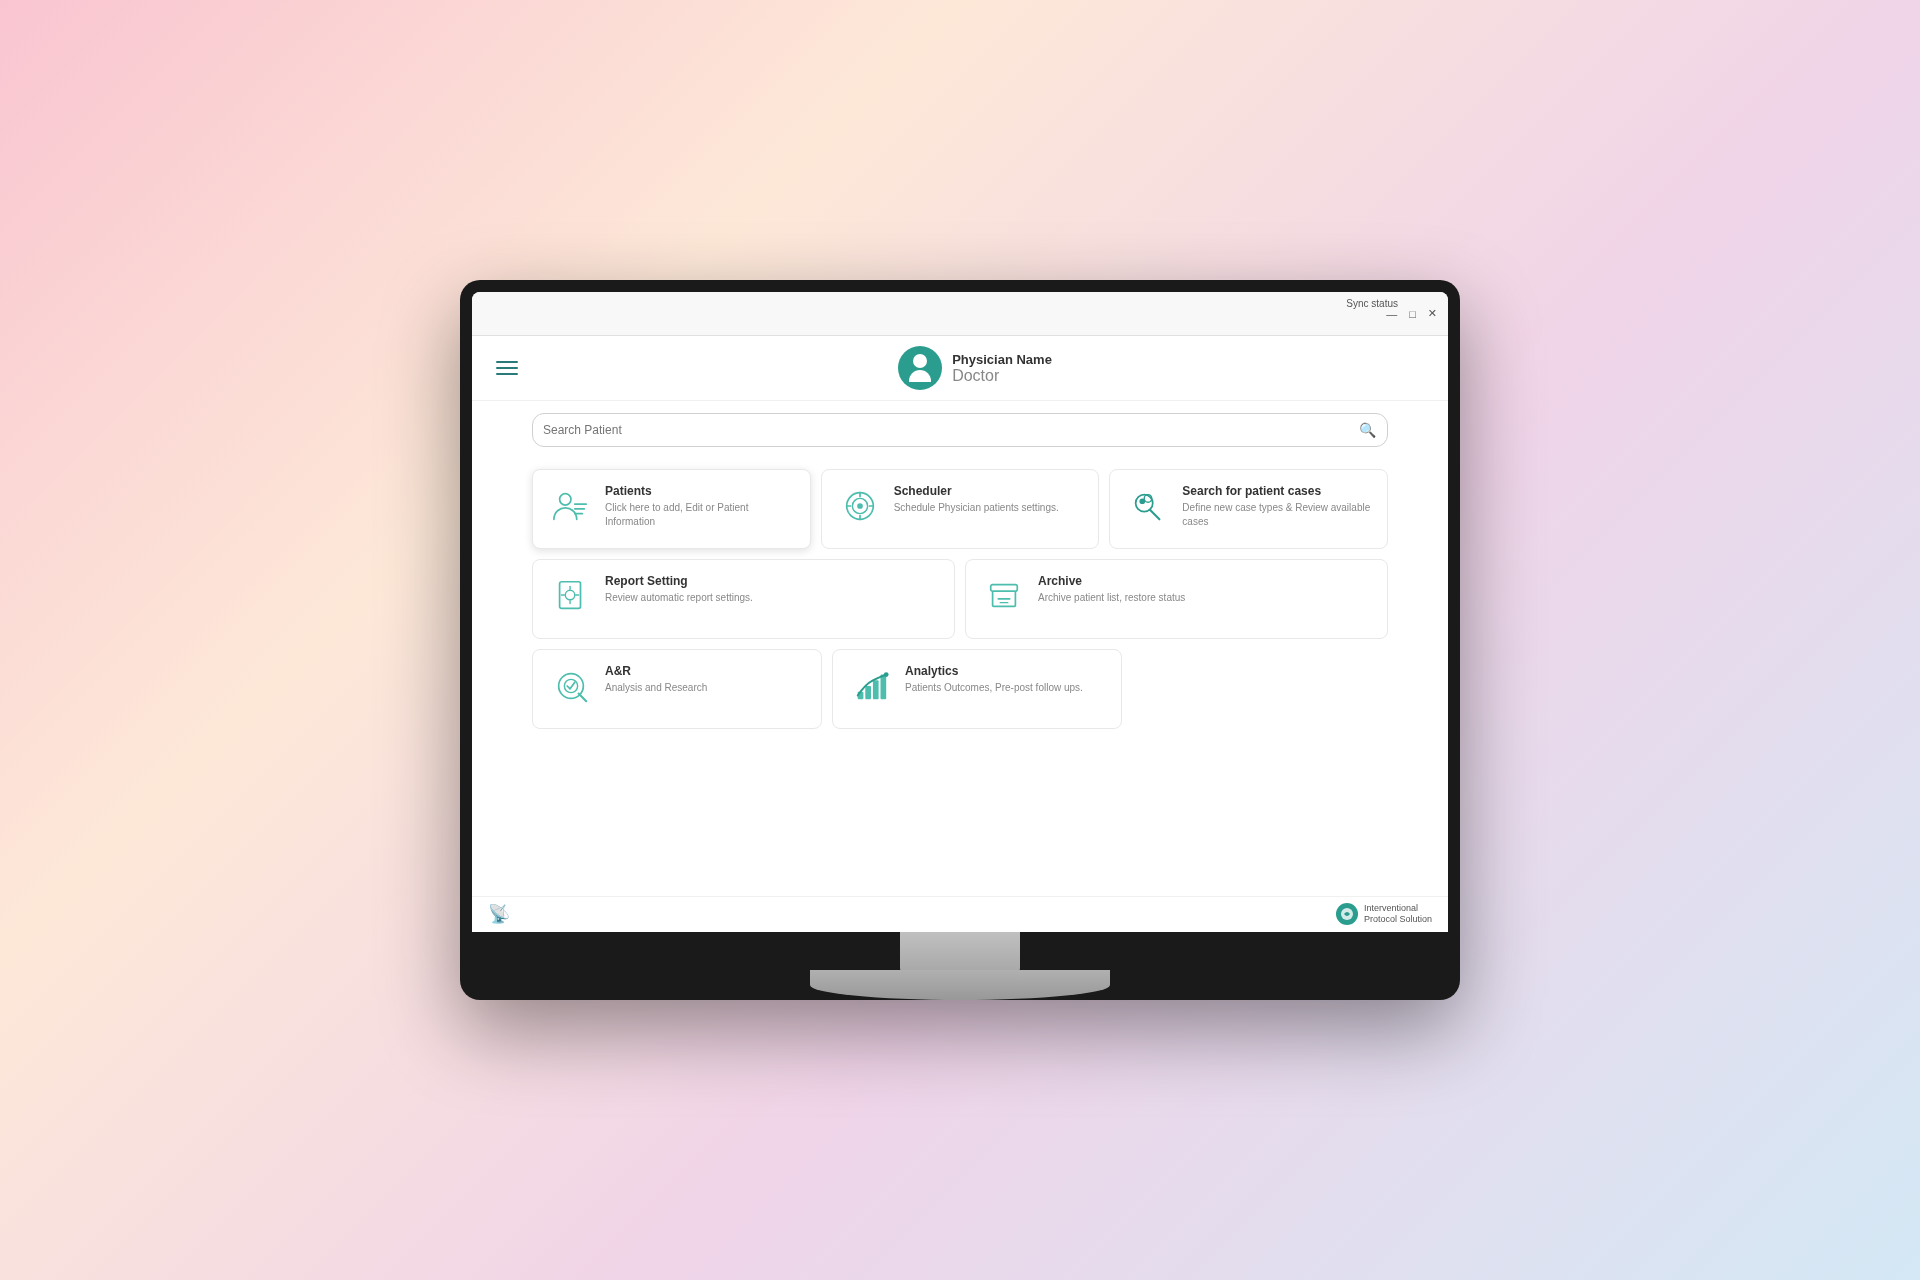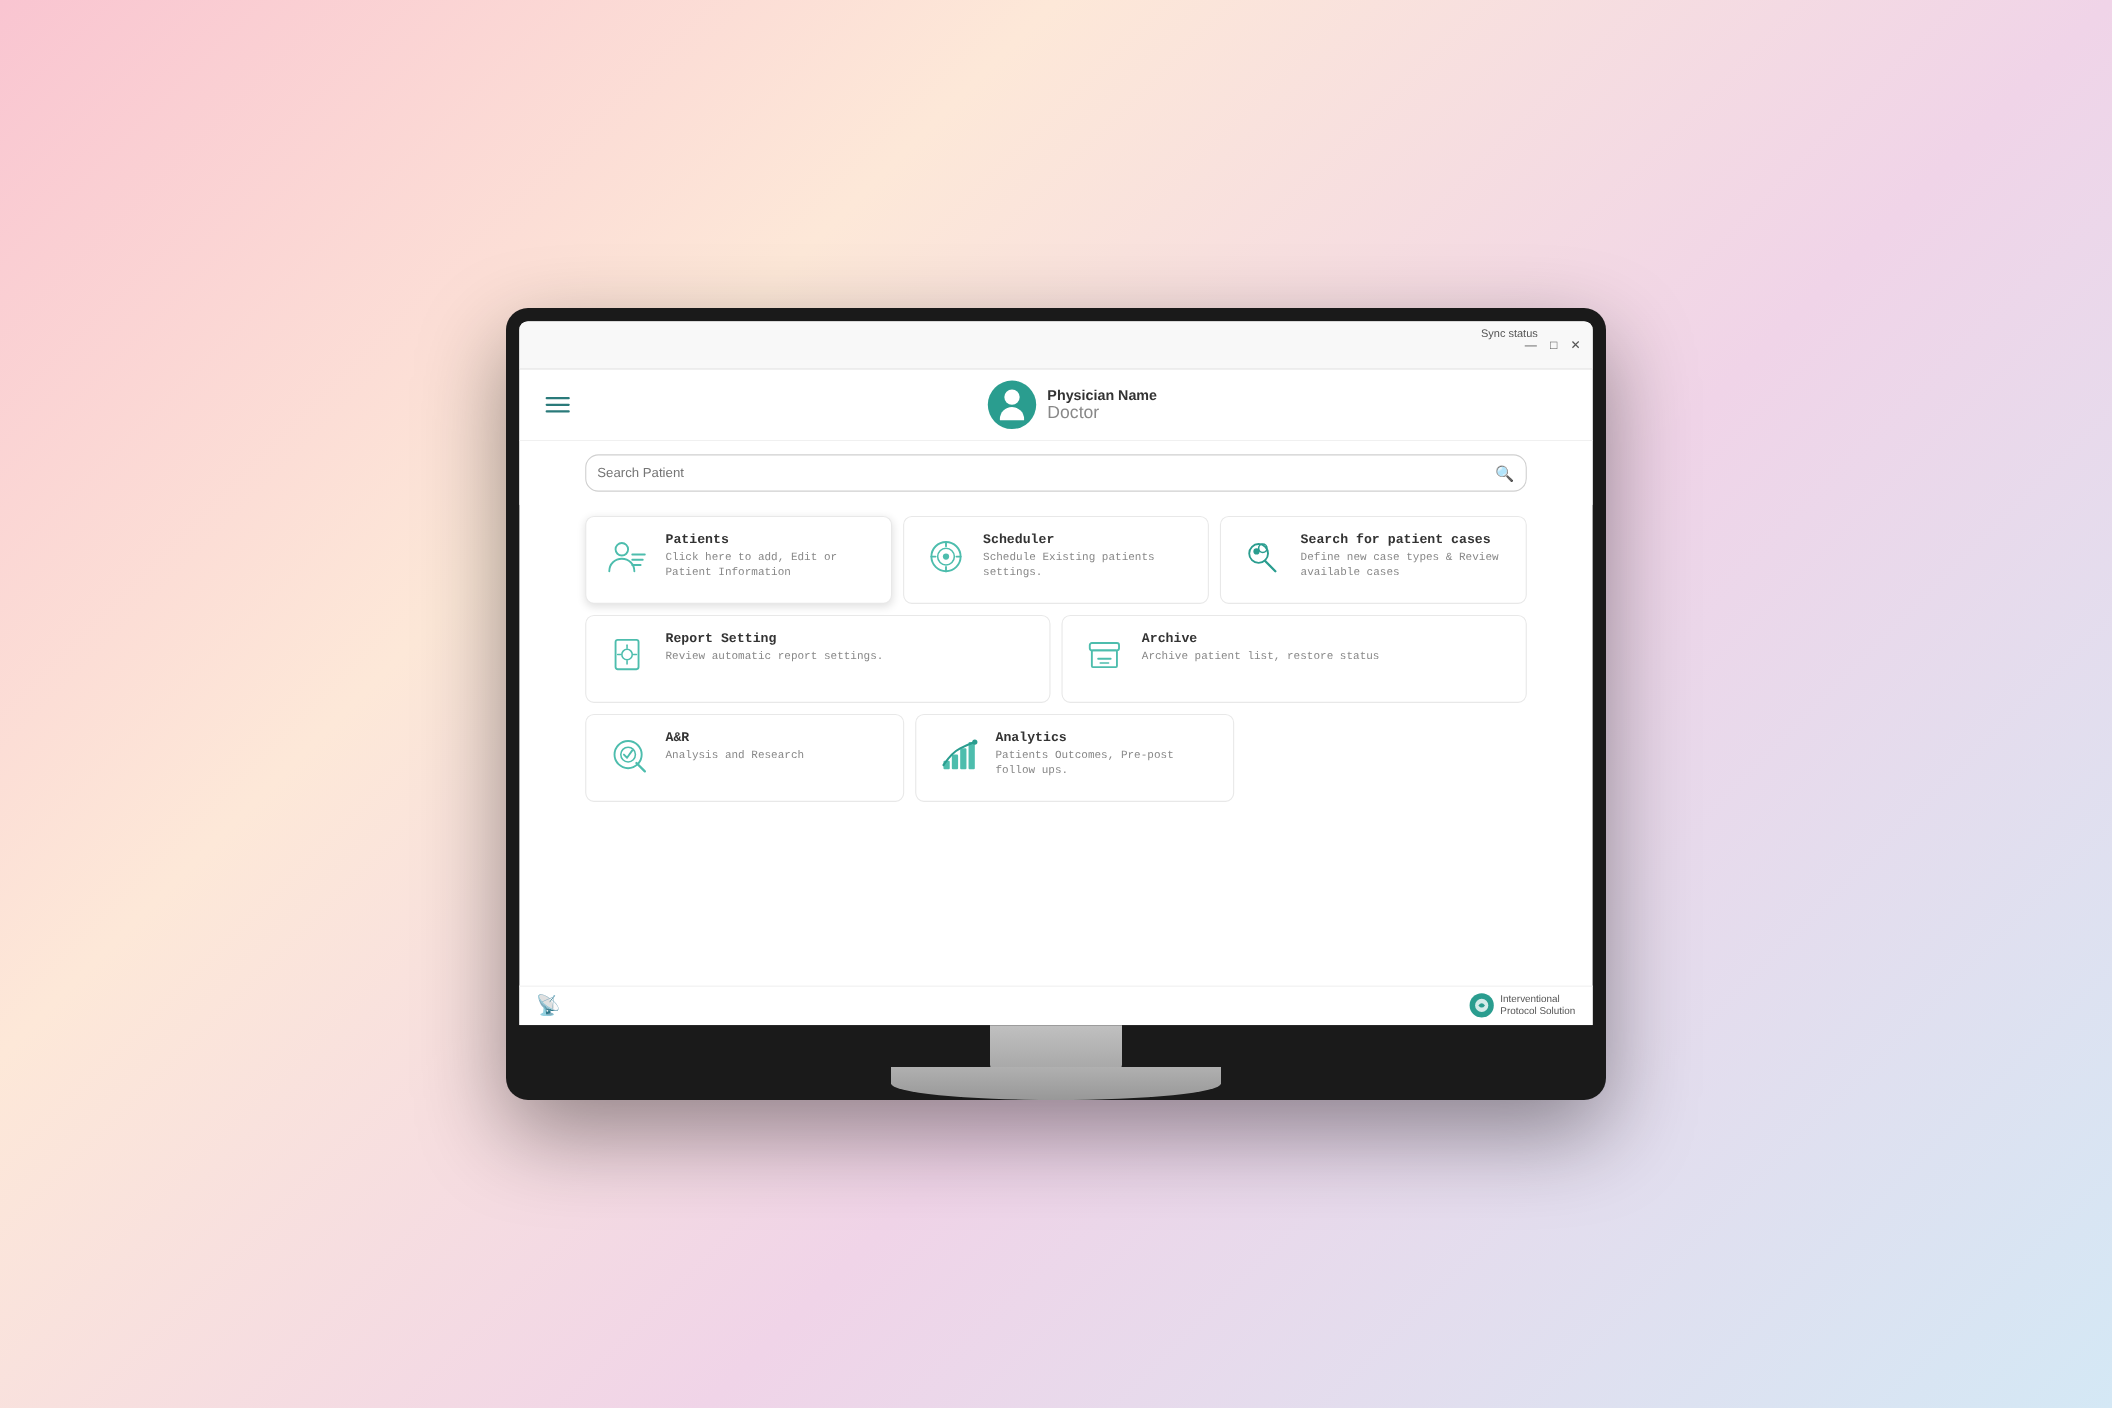--- a/index.html
+++ b/index.html
@@ -212,21 +212,20 @@
     }
 
     
     .grid-container {
       flex: 1;
       padding: 10px 60px 15px 60px;
       display: flex;
       flex-direction: column;
       gap: 10px;
       overflow: auto;
-      font-family: Liberation Mono, monospace;
     }
 
     .grid-row {
       display: flex;
       gap: 10px;
     }
 
     .card {
       flex: 1;
       background: #ffffff;
@@ -386,21 +385,21 @@
                   <circle cx="20" cy="20" r="8" stroke="#4dbdad" stroke-width="1.5"></circle>
                   <circle cx="20" cy="20" r="3" fill="#4dbdad"></circle>
                   <line x1="20" y1="6" x2="20" y2="10" stroke="#4dbdad" stroke-width="1.8" stroke-linecap="round"></line>
                   <line x1="20" y1="30" x2="20" y2="34" stroke="#4dbdad" stroke-width="1.8" stroke-linecap="round"></line>
                   <line x1="6" y1="20" x2="10" y2="20" stroke="#4dbdad" stroke-width="1.8" stroke-linecap="round"></line>
                   <line x1="30" y1="20" x2="34" y2="20" stroke="#4dbdad" stroke-width="1.8" stroke-linecap="round"></line>
                 </svg>
               </div>
               <div class="card-content">
                 <span class="card-title">Scheduler</span>
-                <span class="card-desc">Schedule Existing patients settings.</span>
+                <span class="card-desc">Schedule Physician patients settings.</span>
               </div>
             </div>
 
             <div class="card">
               <div class="card-icon">
                 <svg viewBox="0 0 40 40" fill="none" xmlns="http://www.w3.org/2000/svg">
                   <circle cx="16" cy="17" r="9" stroke="#2a9d8f" stroke-width="1.8"></circle>
                   <line x1="22" y1="24" x2="32" y2="34" stroke="#2a9d8f" stroke-width="2.2" stroke-linecap="round"></line>
                   <circle cx="14" cy="15" r="3" fill="#2a9d8f"></circle>
                   <circle cx="20" cy="12" r="4" stroke="#2a9d8f" stroke-width="1.5" fill="none"></circle>

